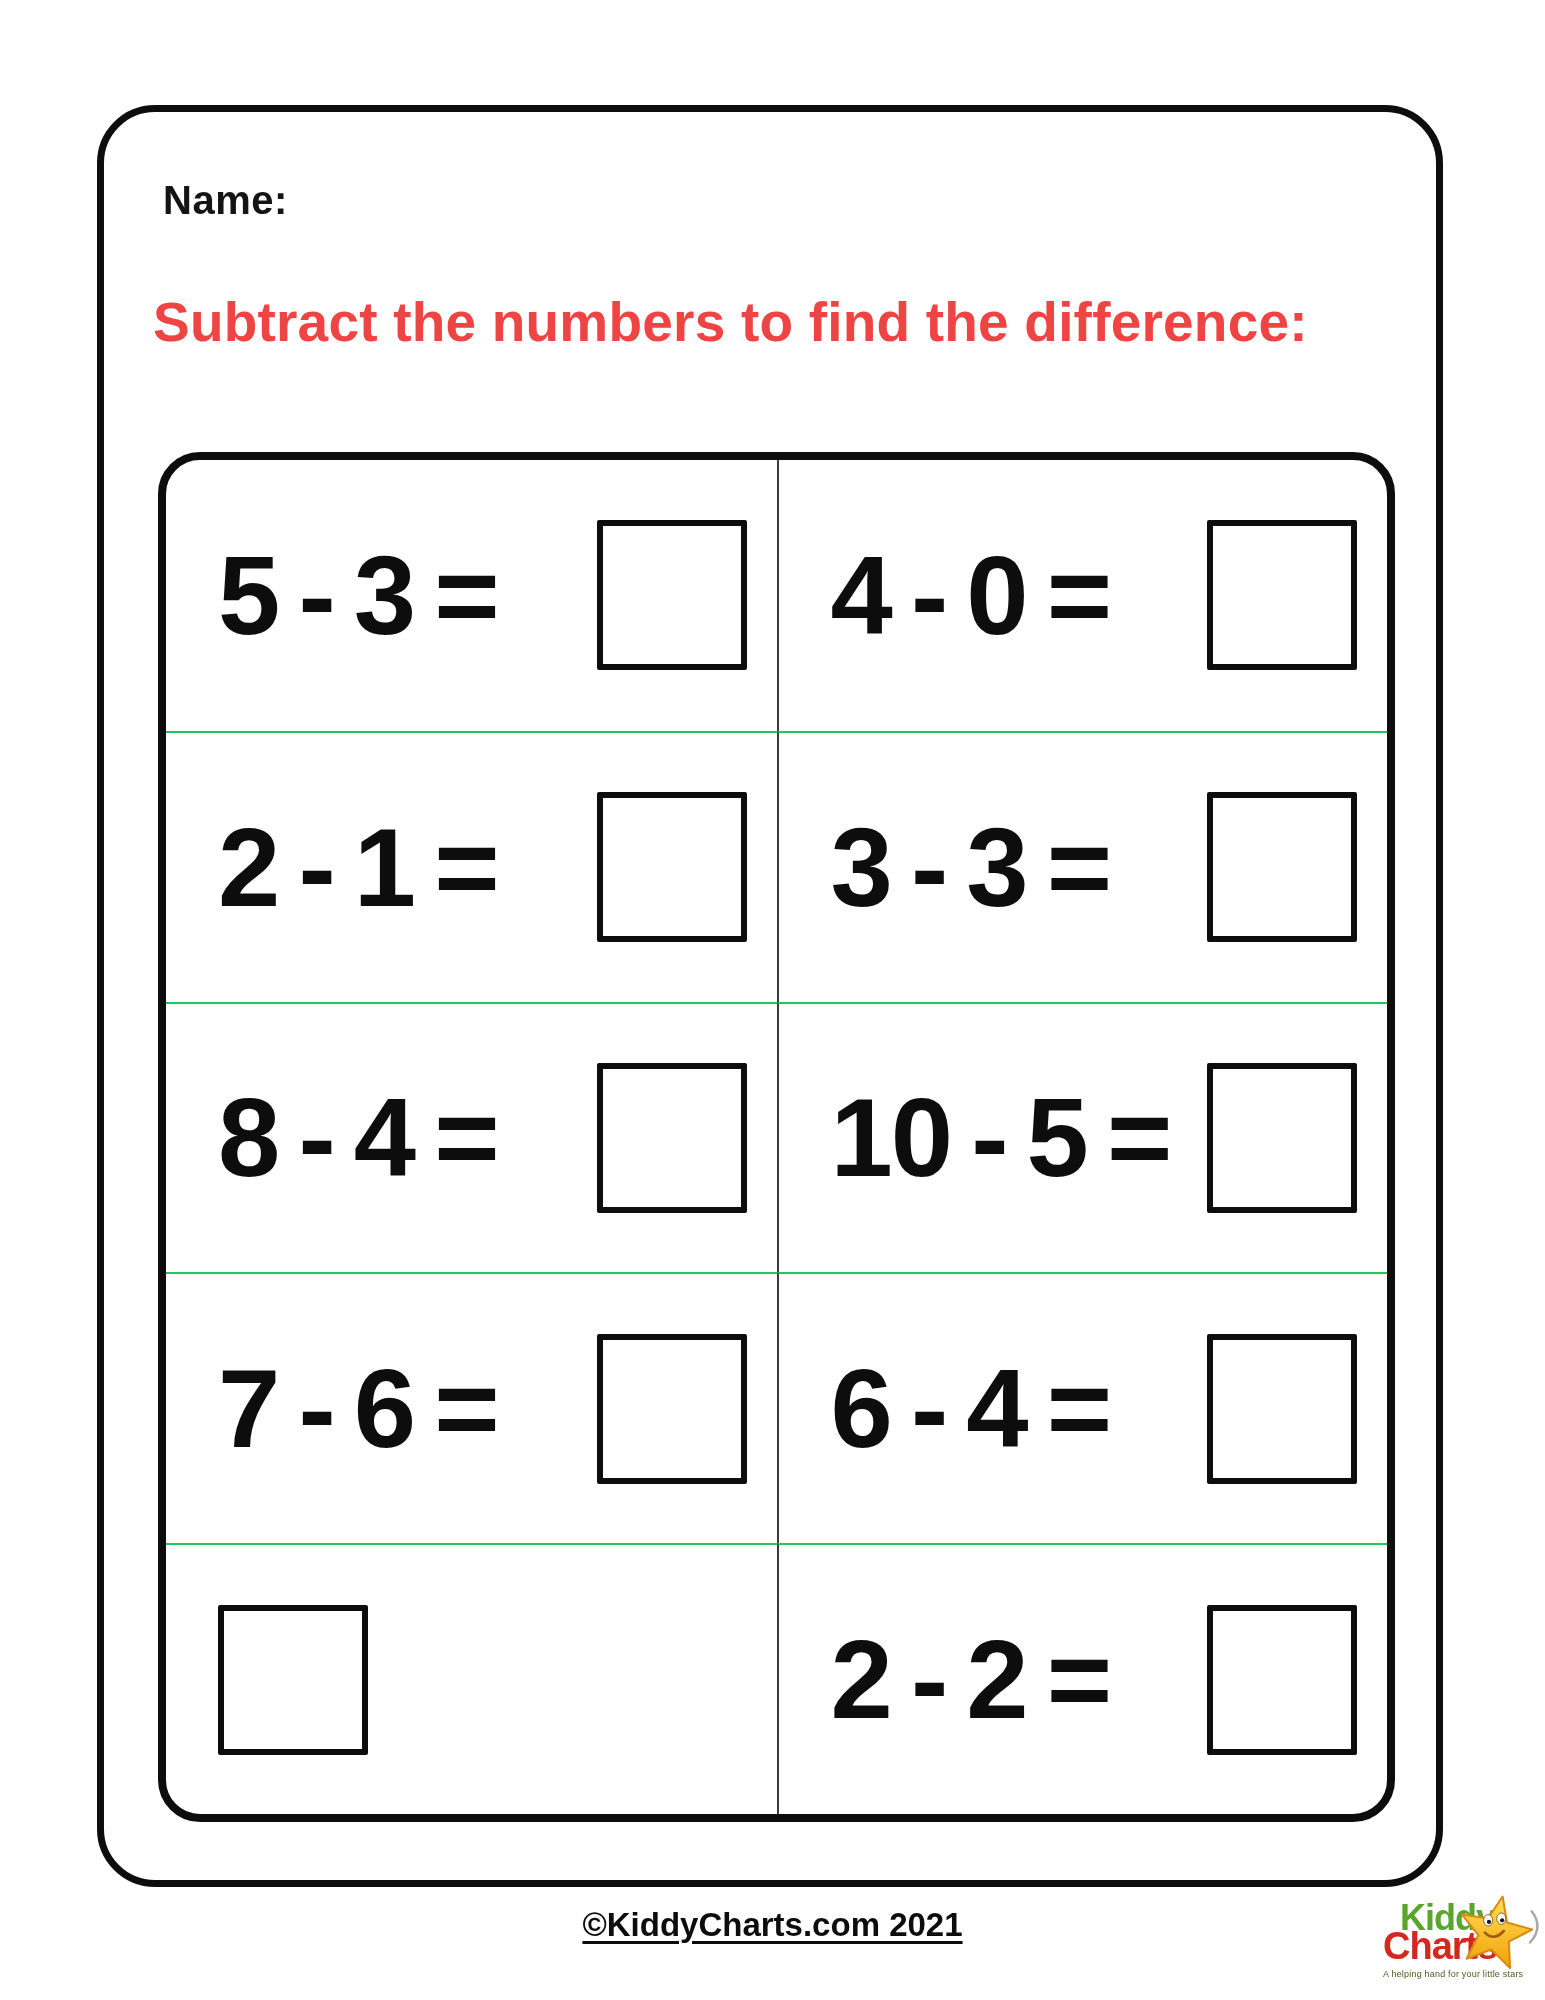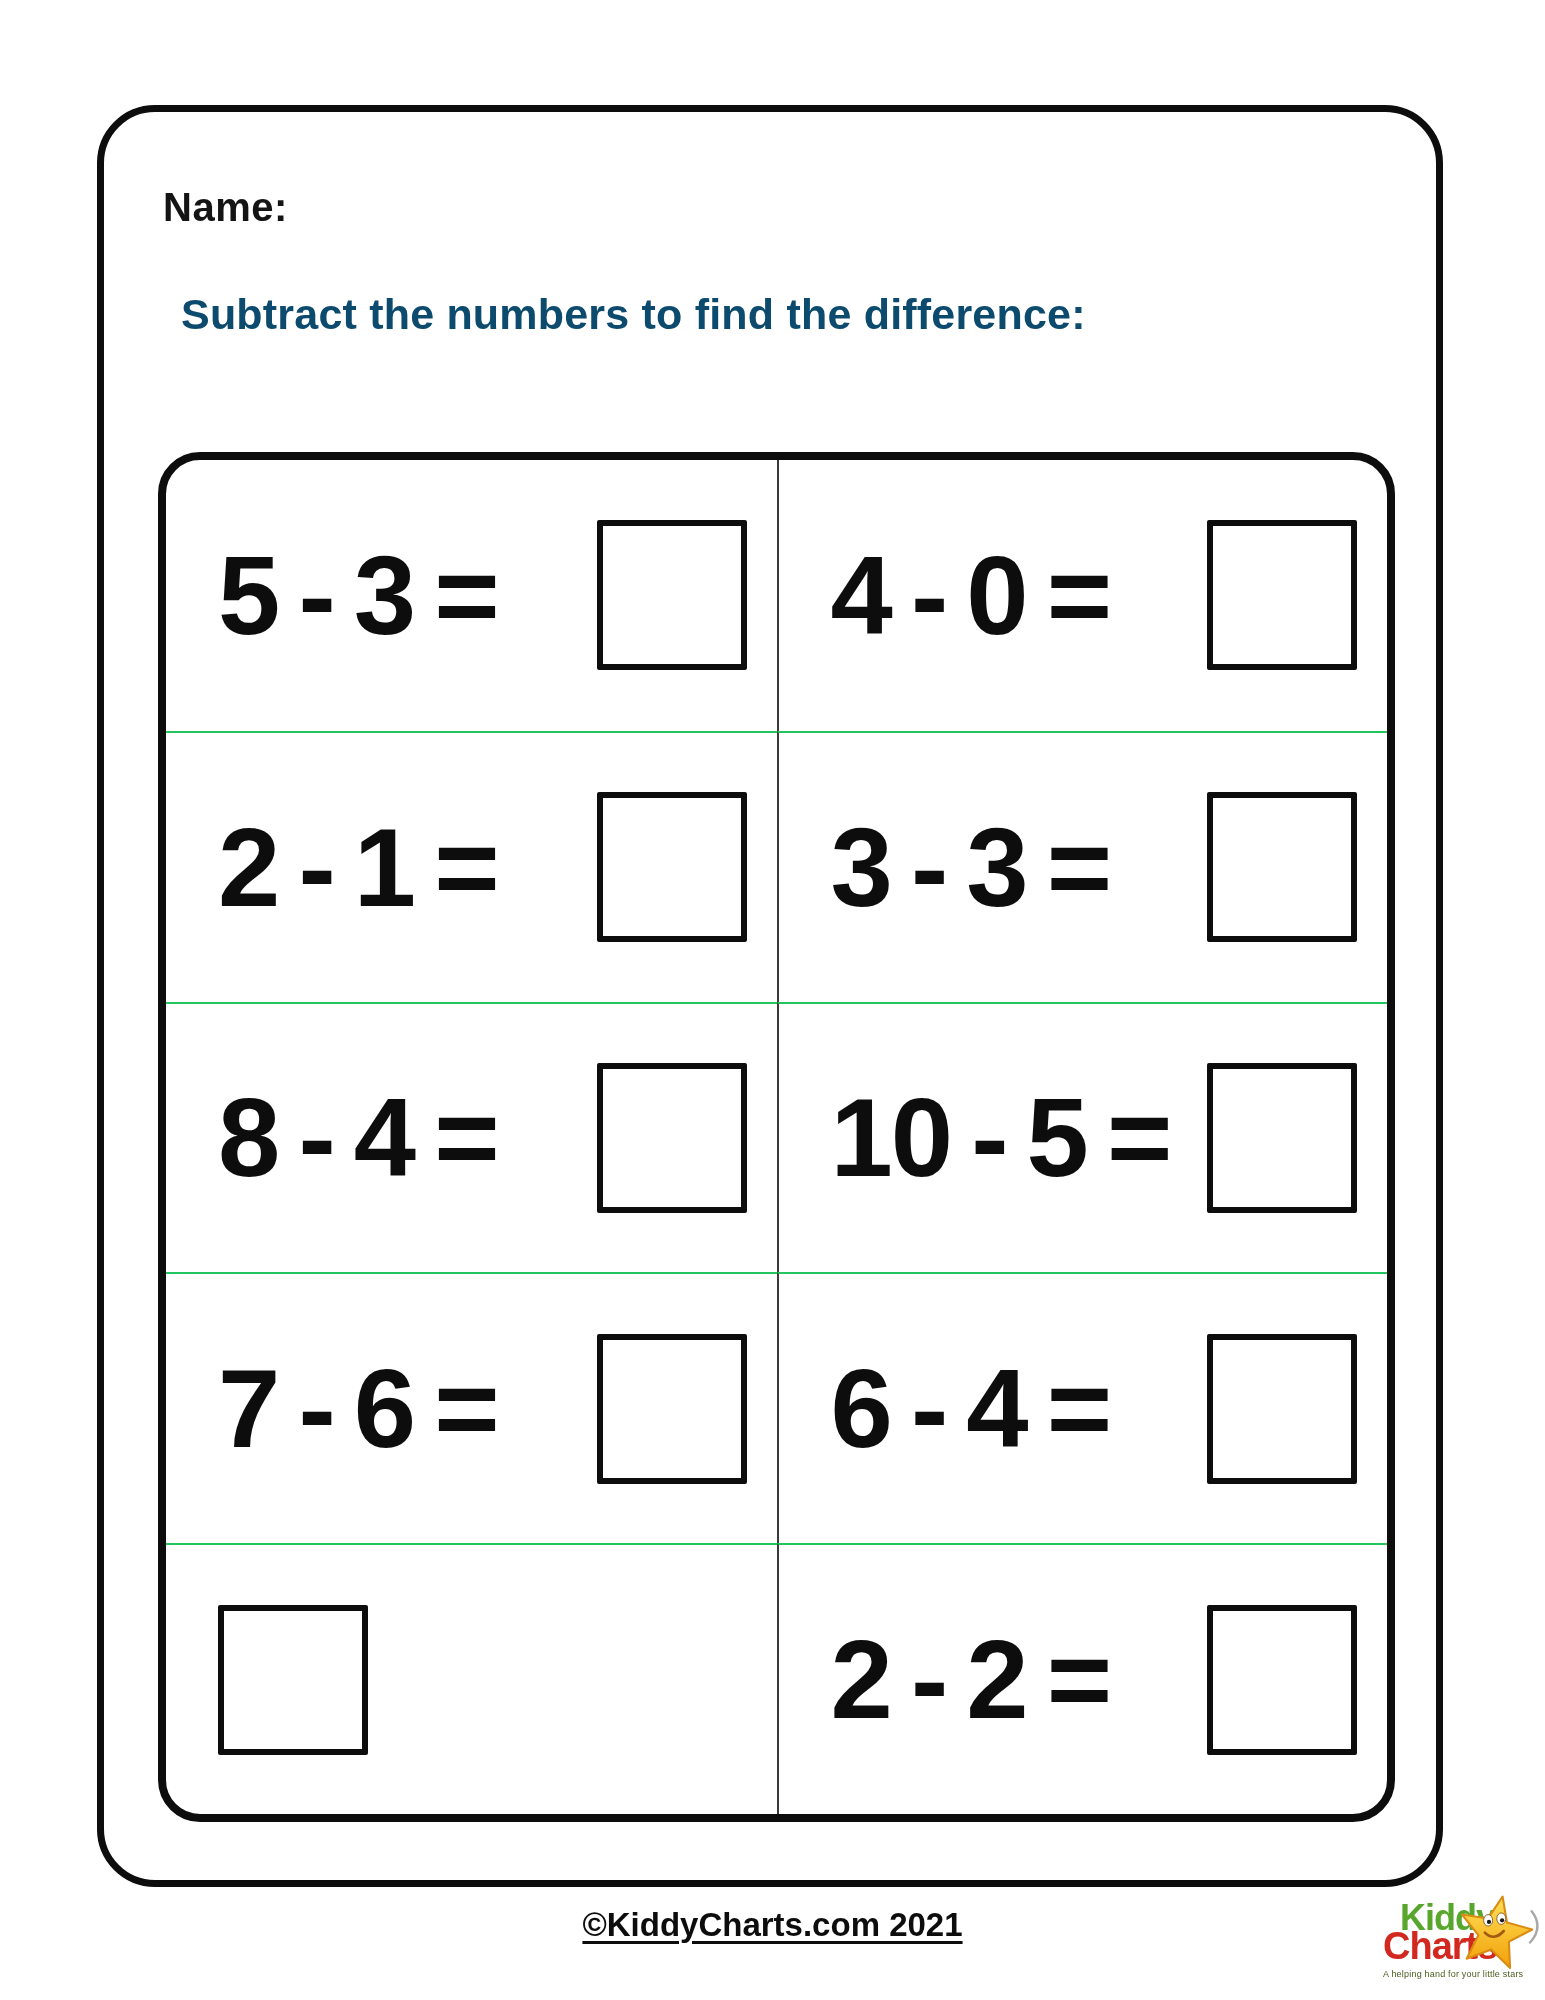--- a/index.html
+++ b/index.html
@@ -5,26 +5,26 @@
   * { margin:0; padding:0; box-sizing:border-box; }
   body { background:#ffffff; font-family:"Liberation Sans", sans-serif; }
   .canvas { position:relative; width:1545px; height:2000px; background:#ffffff; overflow:hidden; }
 
   .page-border {
     position:absolute; left:97px; top:105px; width:1346px; height:1782px;
     border:7px solid #0d0d0d; border-radius:58px; background:#ffffff;
   }
 
   .name-label {
-    position:absolute; left:163px; top:185px;
+    position:absolute; left:163px; top:178px;
     font-size:40px; font-weight:600; color:#141414; letter-spacing:0.5px;
   }
   .instruction {
-    position:absolute; left:181px; top:290px;
-    font-size:43px; font-weight:600; color:#0c4a6e; letter-spacing:0.2px;
+    position:absolute; left:153px; top:290px;
+    font-size:55px; font-weight:600; color:#ef4444; letter-spacing:0.2px;
   }
 
   .grid {
     position:absolute; left:158px; top:452px; width:1237px; height:1370px;
     border:8px solid #0d0d0d; border-radius:42px; background:#ffffff;
     display:grid; grid-template-columns:1fr 1fr; grid-template-rows:repeat(5,1fr);
     overflow:hidden;
   }
   .cell {
     display:flex; align-items:center; justify-content:space-between;

